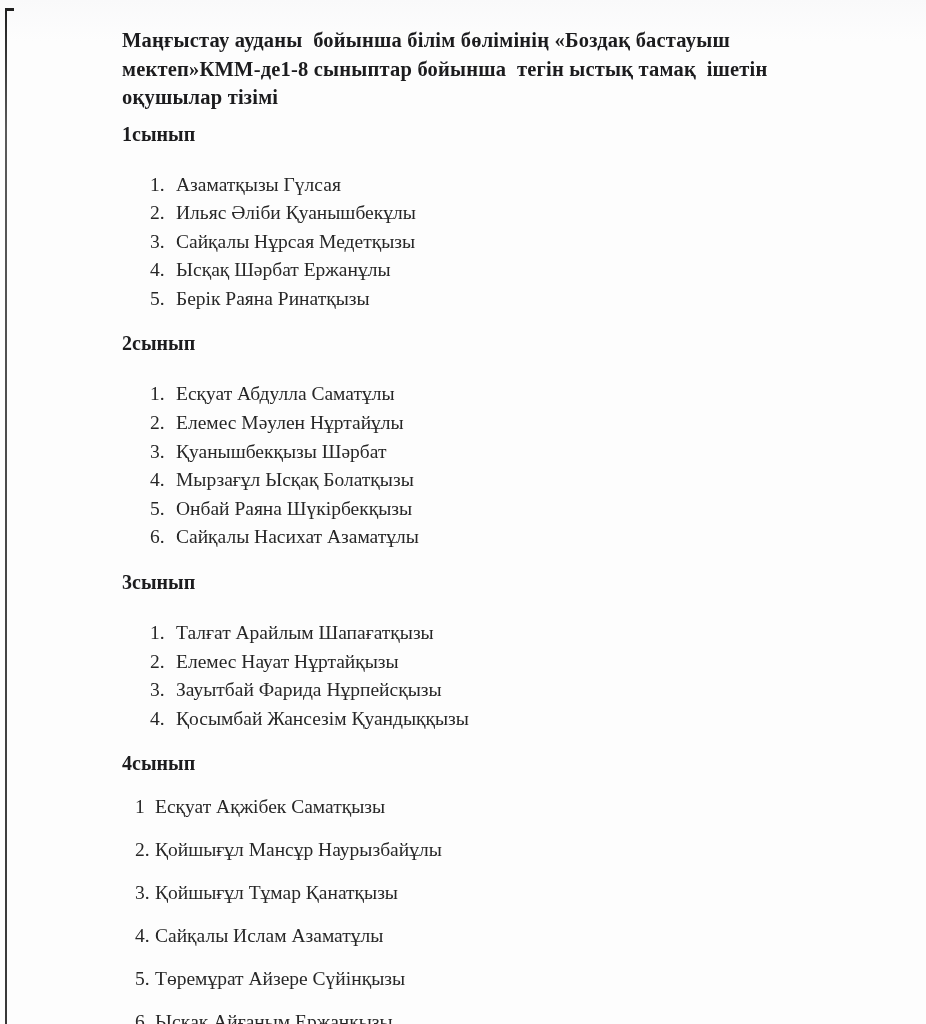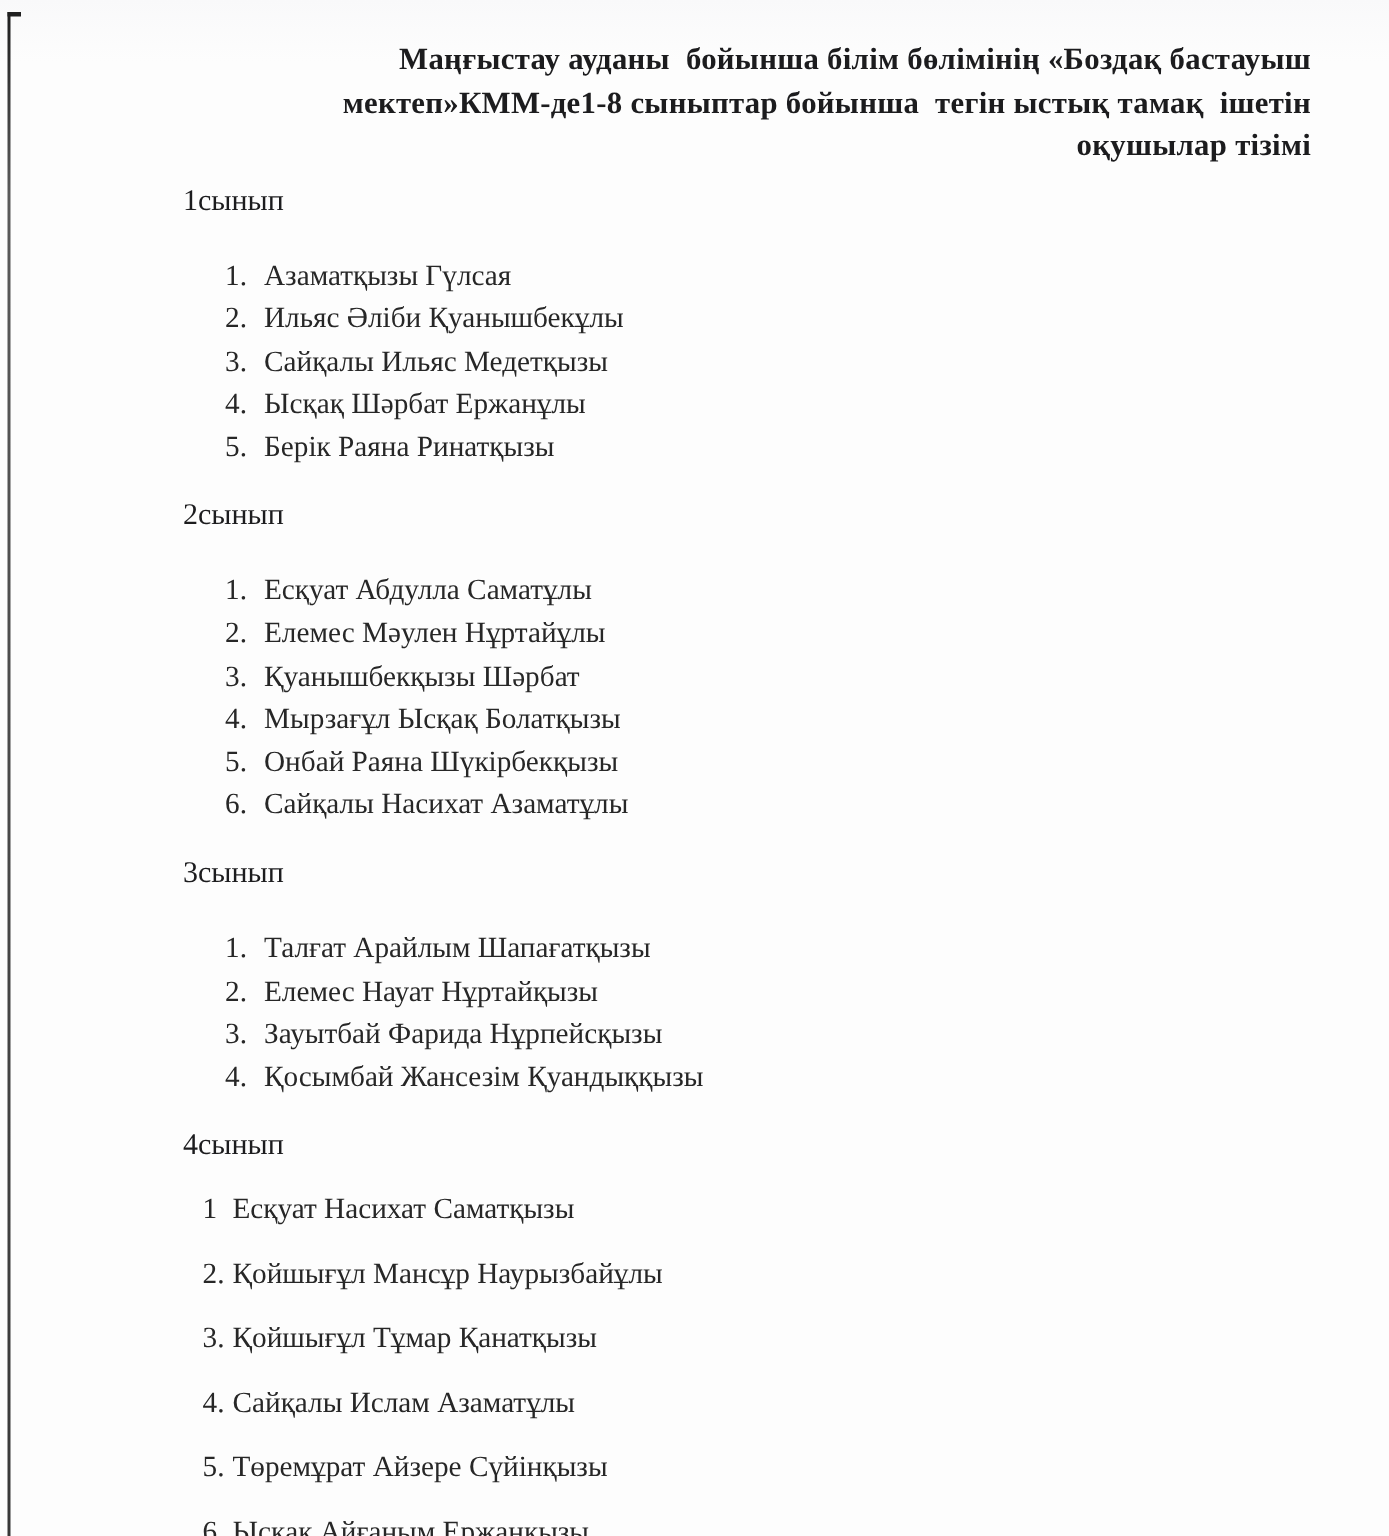--- a/index.html
+++ b/index.html
@@ -30,31 +30,31 @@
   }
 
   .content {
     position: absolute;
     left: 0; top: 0;
     width: 100%;
     padding: 26px 52px 0 122px;
   }
 
   .doc-title {
-    text-align: right;
+    text-align: left;
     font-weight: bold;
     font-size: 20.5px;
     line-height: 28.5px;
     color: #1c1c1e;
     letter-spacing: 0.2px;
   }
   .doc-title .title-line { white-space: pre-wrap; }
 
   .section-heading {
-    font-weight: normal;
+    font-weight: bold;
     font-size: 20px;
     line-height: 26px;
     color: #1c1c1e;
     margin-top: 17px;
   }
   .section-first .section-heading { margin-top: 9px; }
 
   ol.students {
     list-style: none;
     margin-top: 24px;
@@ -86,21 +86,21 @@
       <div class="title-line">Маңғыстау ауданы  бойынша білім бөлімінің «Боздақ бастауыш</div>
       <div class="title-line">мектеп»КММ-де1-8 сыныптар бойынша  тегін ыстық тамақ  ішетін</div>
       <div class="title-line">оқушылар тізімі</div>
     </div>
 
     <section class="section-first">
       <h2 class="section-heading">1сынып</h2>
       <ol class="students tight">
         <li><span class="num">1.</span><span class="nm">Азаматқызы Гүлсая</span></li>
         <li><span class="num">2.</span><span class="nm">Ильяс Әліби Қуанышбекұлы</span></li>
-        <li><span class="num">3.</span><span class="nm">Сайқалы Ильяс Медетқызы</span></li>
+        <li><span class="num">3.</span><span class="nm">Сайқалы Нұрсая Медетқызы</span></li>
         <li><span class="num">4.</span><span class="nm">Ысқақ Шәрбат Ержанұлы</span></li>
         <li><span class="num">5.</span><span class="nm">Берік Раяна Ринатқызы</span></li>
       </ol>
     </section>
 
     <section>
       <h2 class="section-heading">2сынып</h2>
       <ol class="students tight">
         <li><span class="num">1.</span><span class="nm">Есқуат Абдулла Саматұлы</span></li>
         <li><span class="num">2.</span><span class="nm">Елемес Мәулен Нұртайұлы</span></li>
@@ -117,21 +117,21 @@
         <li><span class="num">1.</span><span class="nm">Талғат Арайлым Шапағатқызы</span></li>
         <li><span class="num">2.</span><span class="nm">Елемес Науат Нұртайқызы</span></li>
         <li><span class="num">3.</span><span class="nm">Зауытбай Фарида Нұрпейсқызы</span></li>
         <li><span class="num">4.</span><span class="nm">Қосымбай Жансезім Қуандыққызы</span></li>
       </ol>
     </section>
 
     <section>
       <h2 class="section-heading">4сынып</h2>
       <ol class="students loose">
-        <li><span class="num">1</span><span class="nm">Есқуат Насихат Саматқызы</span></li>
+        <li><span class="num">1</span><span class="nm">Есқуат Ақжібек Саматқызы</span></li>
         <li><span class="num">2.</span><span class="nm">Қойшығұл Мансұр Наурызбайұлы</span></li>
         <li><span class="num">3.</span><span class="nm">Қойшығұл Тұмар Қанатқызы</span></li>
         <li><span class="num">4.</span><span class="nm">Сайқалы Ислам Азаматұлы</span></li>
         <li><span class="num">5.</span><span class="nm">Төремұрат Айзере Сүйінқызы</span></li>
         <li><span class="num">6.</span><span class="nm">Ысқақ Айғаным Ержанқызы</span></li>
       </ol>
     </section>
 
   </div>
 </div>

